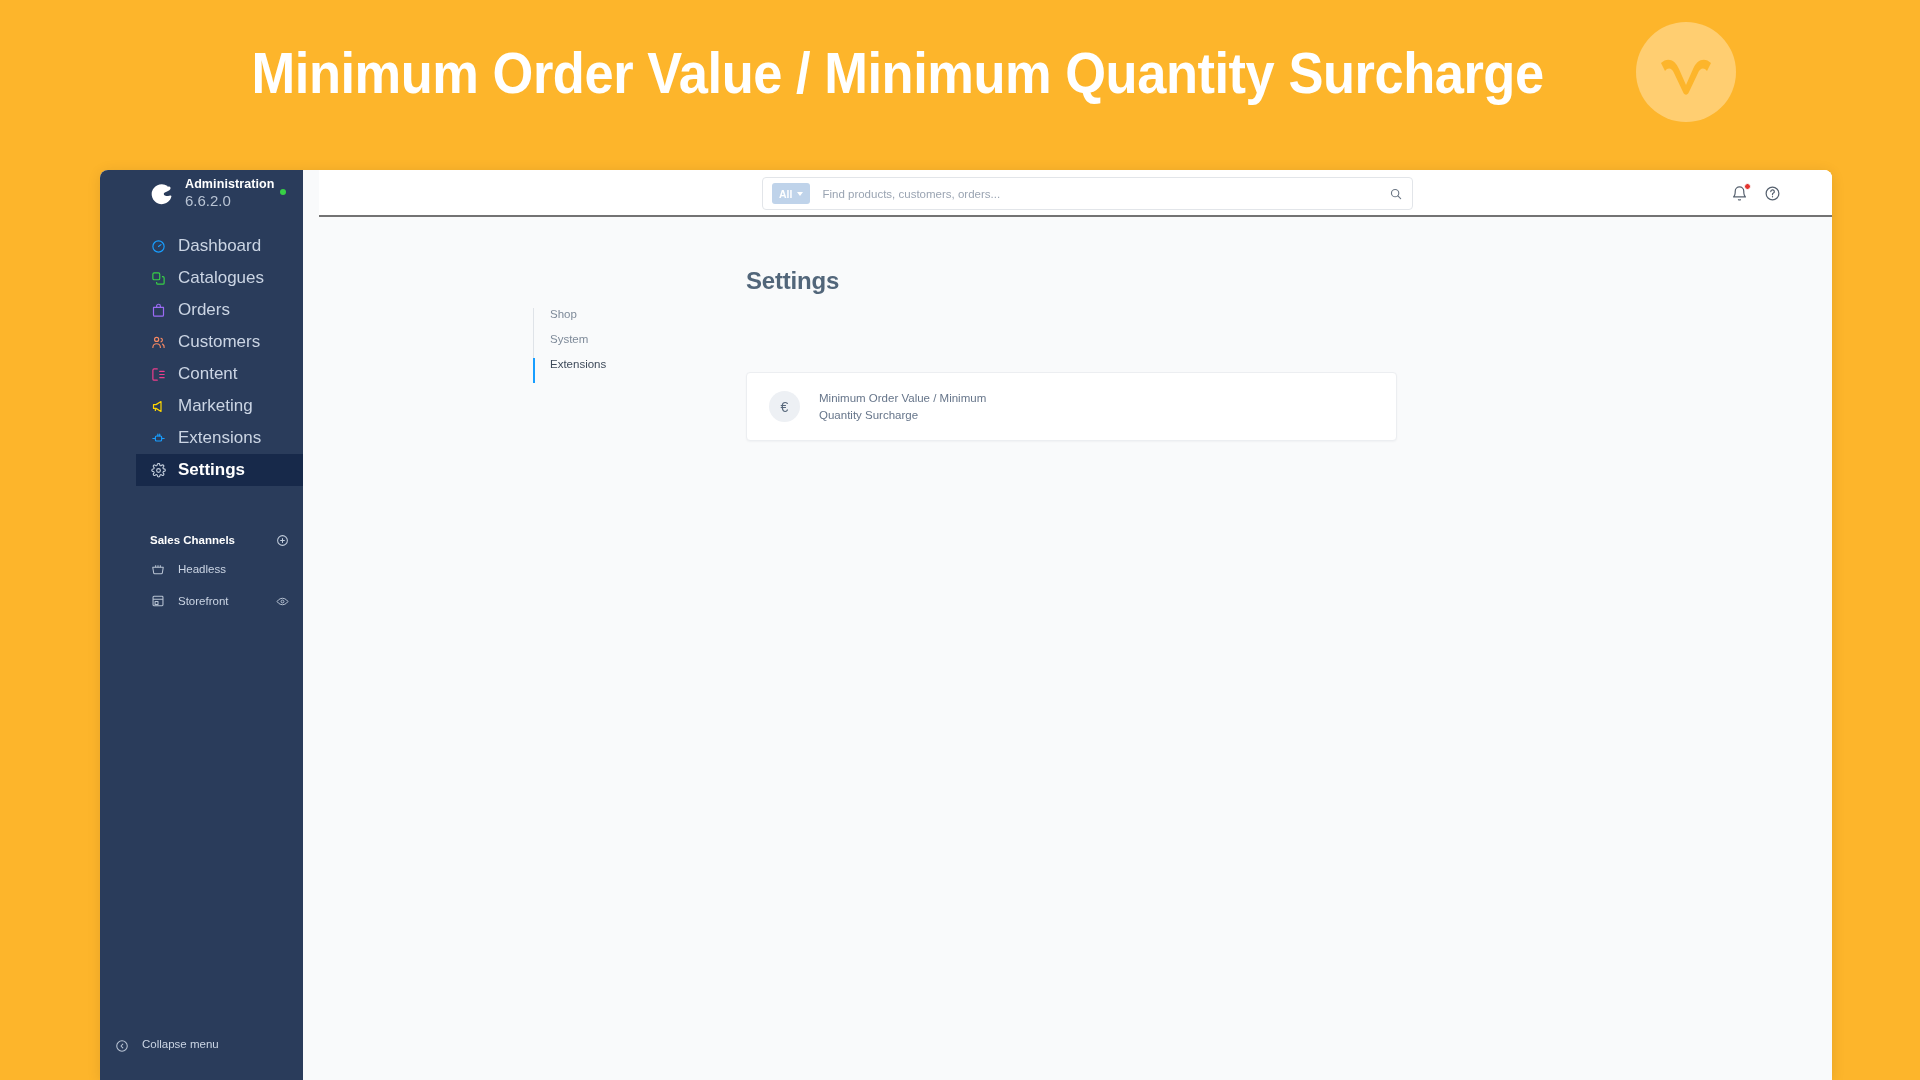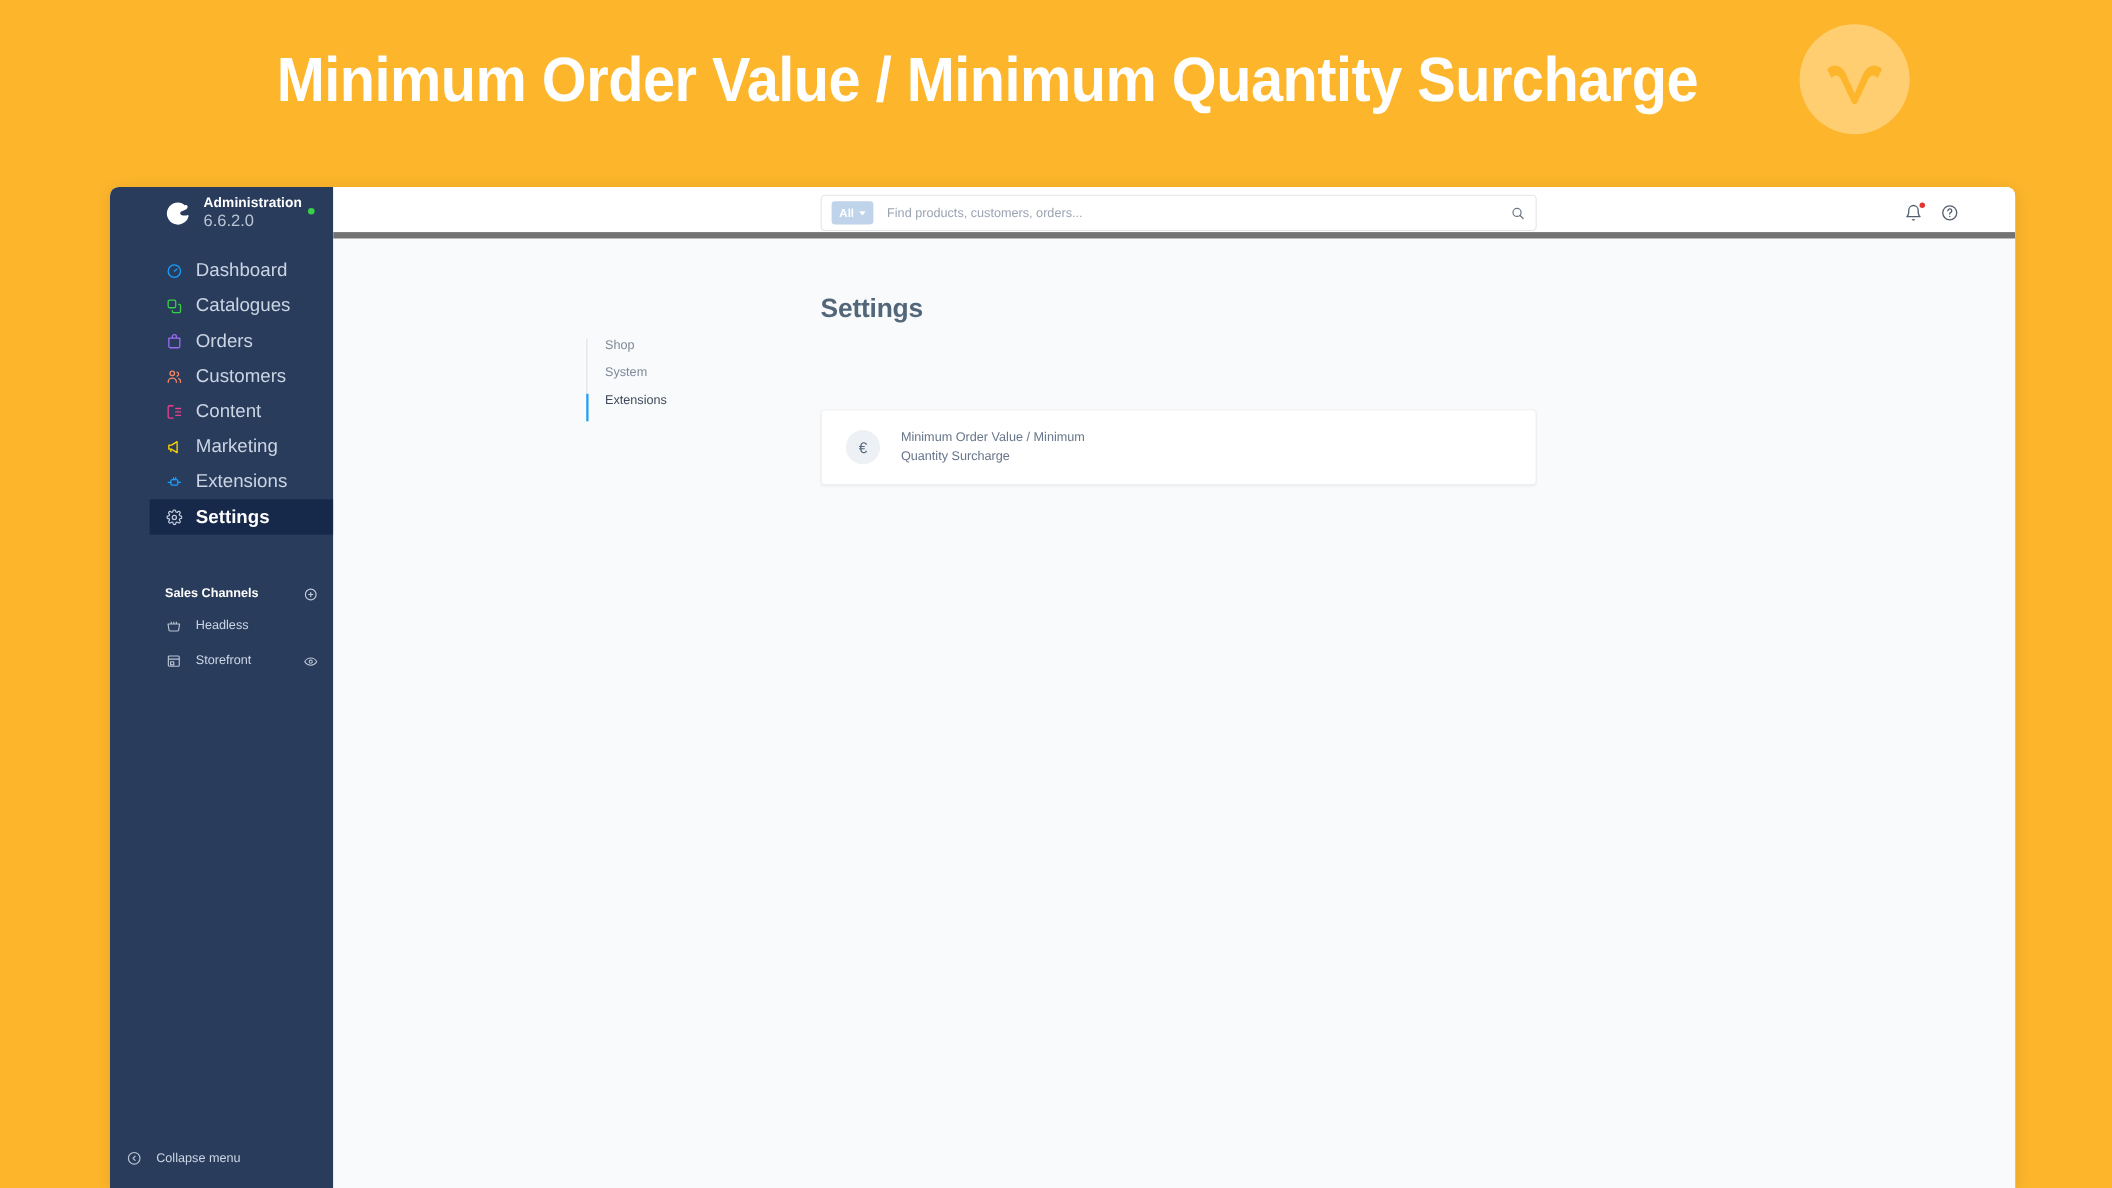--- a/index.html
+++ b/index.html
@@ -170,21 +170,21 @@
   }
   .channel-item .eye { color: #B9C4D4; display: flex; }
 
   .collapse-menu {
     position: absolute;
     bottom: 12px;
     left: 0;
     width: 100%;
     height: 30px;
     display: flex;
-    align-items: center;
+    align-items: flex-start;
     padding: 0 14px;
     color: #CBD5E4;
     font-size: 11.5px;
     cursor: pointer;
   }
   .collapse-menu .ico {
     width: 16px; height: 16px;
     flex: 0 0 16px;
     display: flex; align-items: center; justify-content: center;
     margin-right: 12px;
@@ -197,24 +197,25 @@
     display: flex;
     flex-direction: column;
     min-width: 0;
     background: #F9FAFB;
   }
 
   .topbar {
     height: 47px;
     flex: 0 0 47px;
     background: #FFFFFF;
-    border-bottom: 6px solid #737373;
-    display: flex;
-    align-items: center;
-    position: relative;
+    border-bottom: 2px solid #737373;
+    display: flex;
+    align-items: center;
+    position: relative;
+    margin-left: 16px;
   }
 
   .searchbar {
     position: absolute;
     left: 443px;
     top: 7px;
     width: 651px;
     height: 33px;
     background: #FFFFFF;
     border: 1px solid #E2E5E9;

